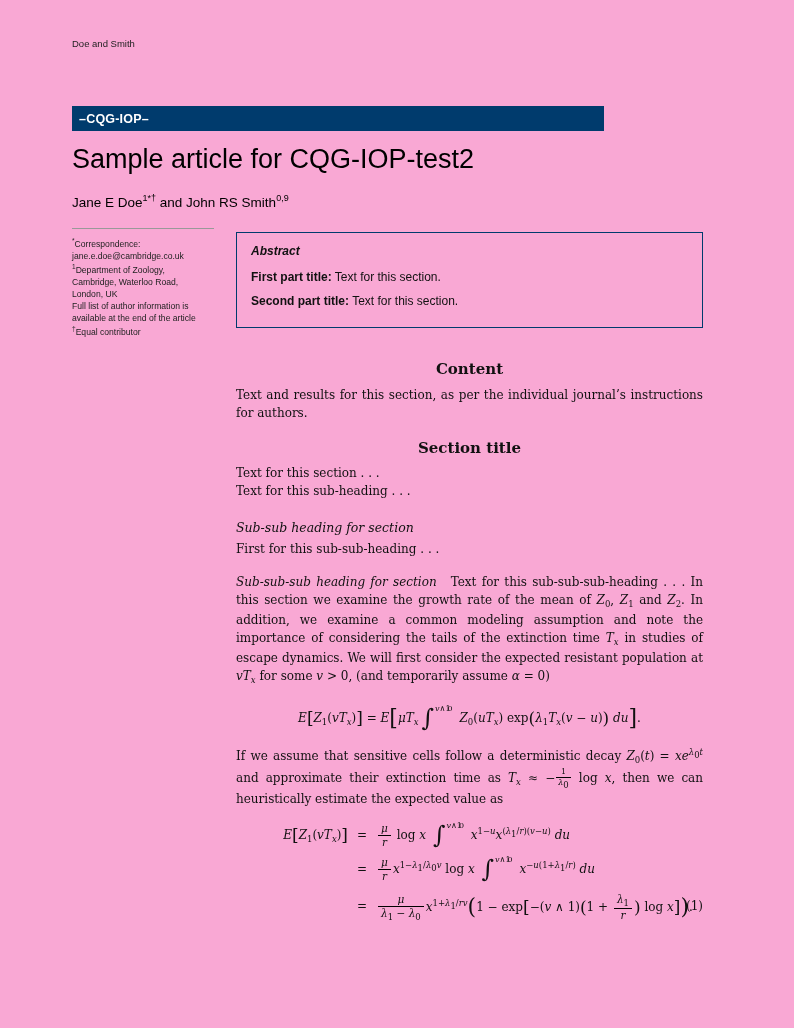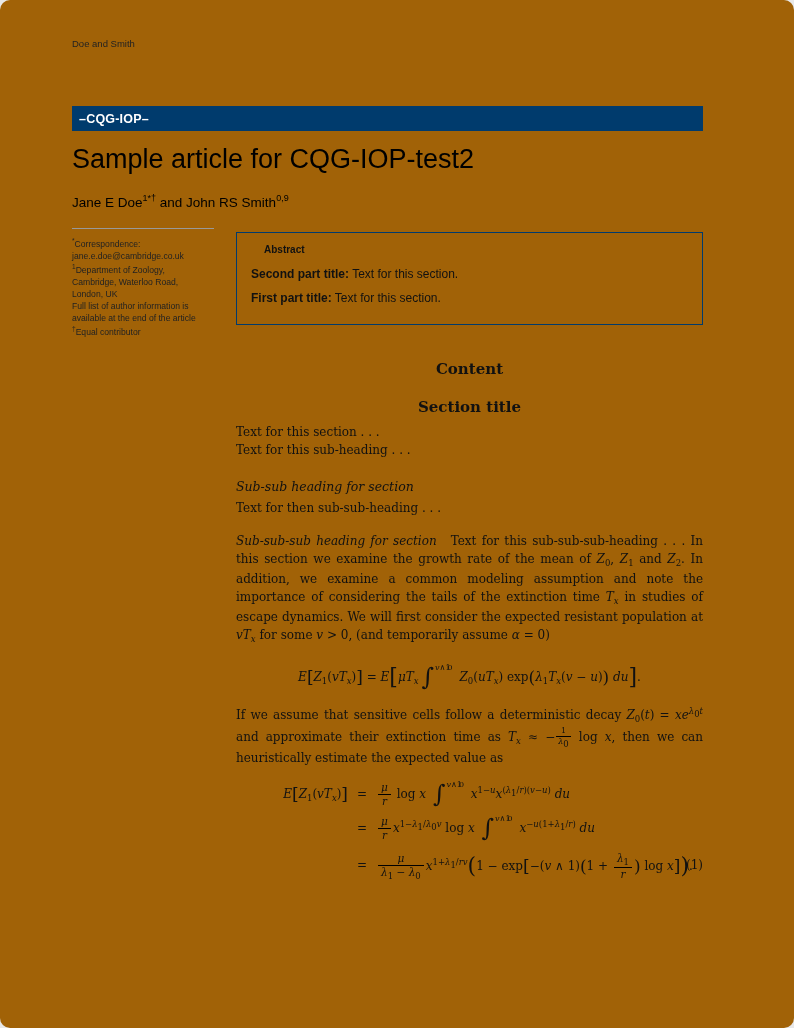--- a/index.html
+++ b/index.html
@@ -1,33 +1,32 @@
 <!DOCTYPE html>
 <html><head>
 <meta charset="utf-8">
 <style>
   html,body{margin:0;padding:0;background:#e8e8e8;}
   .page{
     position:relative;
     width:794px;height:1028px;
-    background:#a16207;
+    background:#f9a8d4;
     margin:0 auto;
     overflow:hidden;
     font-family:"DejaVu Serif", serif;
     color:#111;
-    border-radius:10px;
   }
   
   .running-head{
     position:absolute;left:72px;top:38px;
     font-family:"Liberation Sans", sans-serif;
     font-size:9.5px;color:#222;
   }
   .banner{
-    position:absolute;left:72px;top:106px;width:631px;height:25px;
+    position:absolute;left:72px;top:106px;width:532px;height:25px;
     background:#003b6d;display:flex;align-items:center;
   }
   .banner-label{
     font-family:"Liberation Sans", sans-serif;
     font-weight:bold;font-size:12.5px;color:#ffffff;
     padding-left:7px;letter-spacing:0.2px;
   }
   .page-title{
     position:absolute;left:72px;top:144px;
     font-family:"Liberation Sans", sans-serif;
@@ -49,21 +48,21 @@
   .sidebar sup{font-size:6.5px;}
   
   .abstract{
     position:absolute;left:236px;top:232px;width:467px;
     box-sizing:border-box;
     border:1.5px solid #003b6d;
     padding:9px 14px 11px 14px;
     font-family:"Liberation Sans", sans-serif;
     font-size:12px;line-height:1.5;
   }
-  .abstract-heading{font-weight:bold;font-size:10px;margin:0 0 8px 13px;}
+  .abstract-heading{font-weight:bold;font-size:12px;margin:0 0 8px 0;font-style:italic;}
   .abstract-item{margin:0 0 6px 0;}
   .abstract-item b{font-weight:bold;}
   
   .main{
     position:absolute;left:236px;top:358px;width:467px;
     font-size:12px;line-height:1.5;
     text-align:justify;
   }
   .h-section{font-size:15px;font-weight:bold;margin:0 0 5px 0;text-align:center;}
   .h-sub{font-size:12.5px;font-weight:bold;margin:21px 0 2px 0;text-align:left;}
@@ -111,35 +110,36 @@
   </div>
 
   <div class="page-title">Sample article for CQG-IOP-test2</div>
 
   <div class="authors">Jane E Doe<sup>1*†</sup> and John RS Smith<sup>0,9</sup></div>
 
   <div class="sidebar"><sup>*</sup>Correspondence:<br>jane.e.doe@cambridge.co.uk<br><sup>1</sup>Department of Zoology,<br>Cambridge, Waterloo Road,<br>London, UK<br>Full list of author information is<br>available at the end of the article<br><sup>†</sup>Equal contributor</div>
 
   <div class="abstract">
     <div class="abstract-heading">Abstract</div>
+    <div class="abstract-item"><b>First part title:</b><span> Text for this section.</span></div>
     <div class="abstract-item"><b>Second part title:</b><span> Text for this section.</span></div>
-    <div class="abstract-item"><b>First part title:</b><span> Text for this section.</span></div>
   </div>
 
   <div class="main math">
 
     <div class="h-section">Content</div>
+    <p class="para">Text and results for this section, as per the individual journal’s instructions for authors.</p>
 
     <div class="h-section spacer-sec">Section title</div>
     <p class="para">Text for this section . . .</p>
 
     <p class="para">Text for this sub-heading . . .</p>
 
     <div class="h-subsub">Sub-sub heading for section</div>
-    <p class="para">Text for then sub-sub-heading . . .</p>
+    <p class="para">First for this sub-sub-heading . . .</p>
 
     <p class="para spacer-sec"><span class="runin">Sub-sub-sub heading for section</span><span>Text for this sub-sub-sub-heading . . . In this section we examine the growth rate of the mean of <i>Z</i><sub>0</sub>, <i>Z</i><sub>1</sub> and <i>Z</i><sub>2</sub>. In addition, we examine a common modeling assumption and note the importance of considering the tails of the extinction time <i>T</i><sub><i>x</i></sub> in studies of escape dynamics. We will first consider the expected resistant population at <i>vT</i><sub><i>x</i></sub> for some <i>v</i> &gt; 0, (and temporarily assume <i>α</i> = 0)</span></p>
 
     <div class="eq-display"><i>E</i><span class="bd">[</span><i>Z</i><sub>1</sub>(<i>vT</i><sub><i>x</i></sub>)<span class="bd">]</span> = <i>E</i><span class="bd2">[</span><i>μT</i><sub><i>x</i></sub><span class="integral">
           <span class="isym">∫</span>
           <span class="ilims">
             <span class="iu"><i>v</i>∧1</span>
             <span class="il">0</span>
           </span>
         </span> <i>Z</i><sub>0</sub>(<i>uT</i><sub><i>x</i></sub>) exp<span class="bd">(</span><i>λ</i><sub>1</sub><i>T</i><sub><i>x</i></sub>(<i>v</i> − <i>u</i>)<span class="bd">)</span> <i>du</i><span class="bd2">]</span>.</div>

